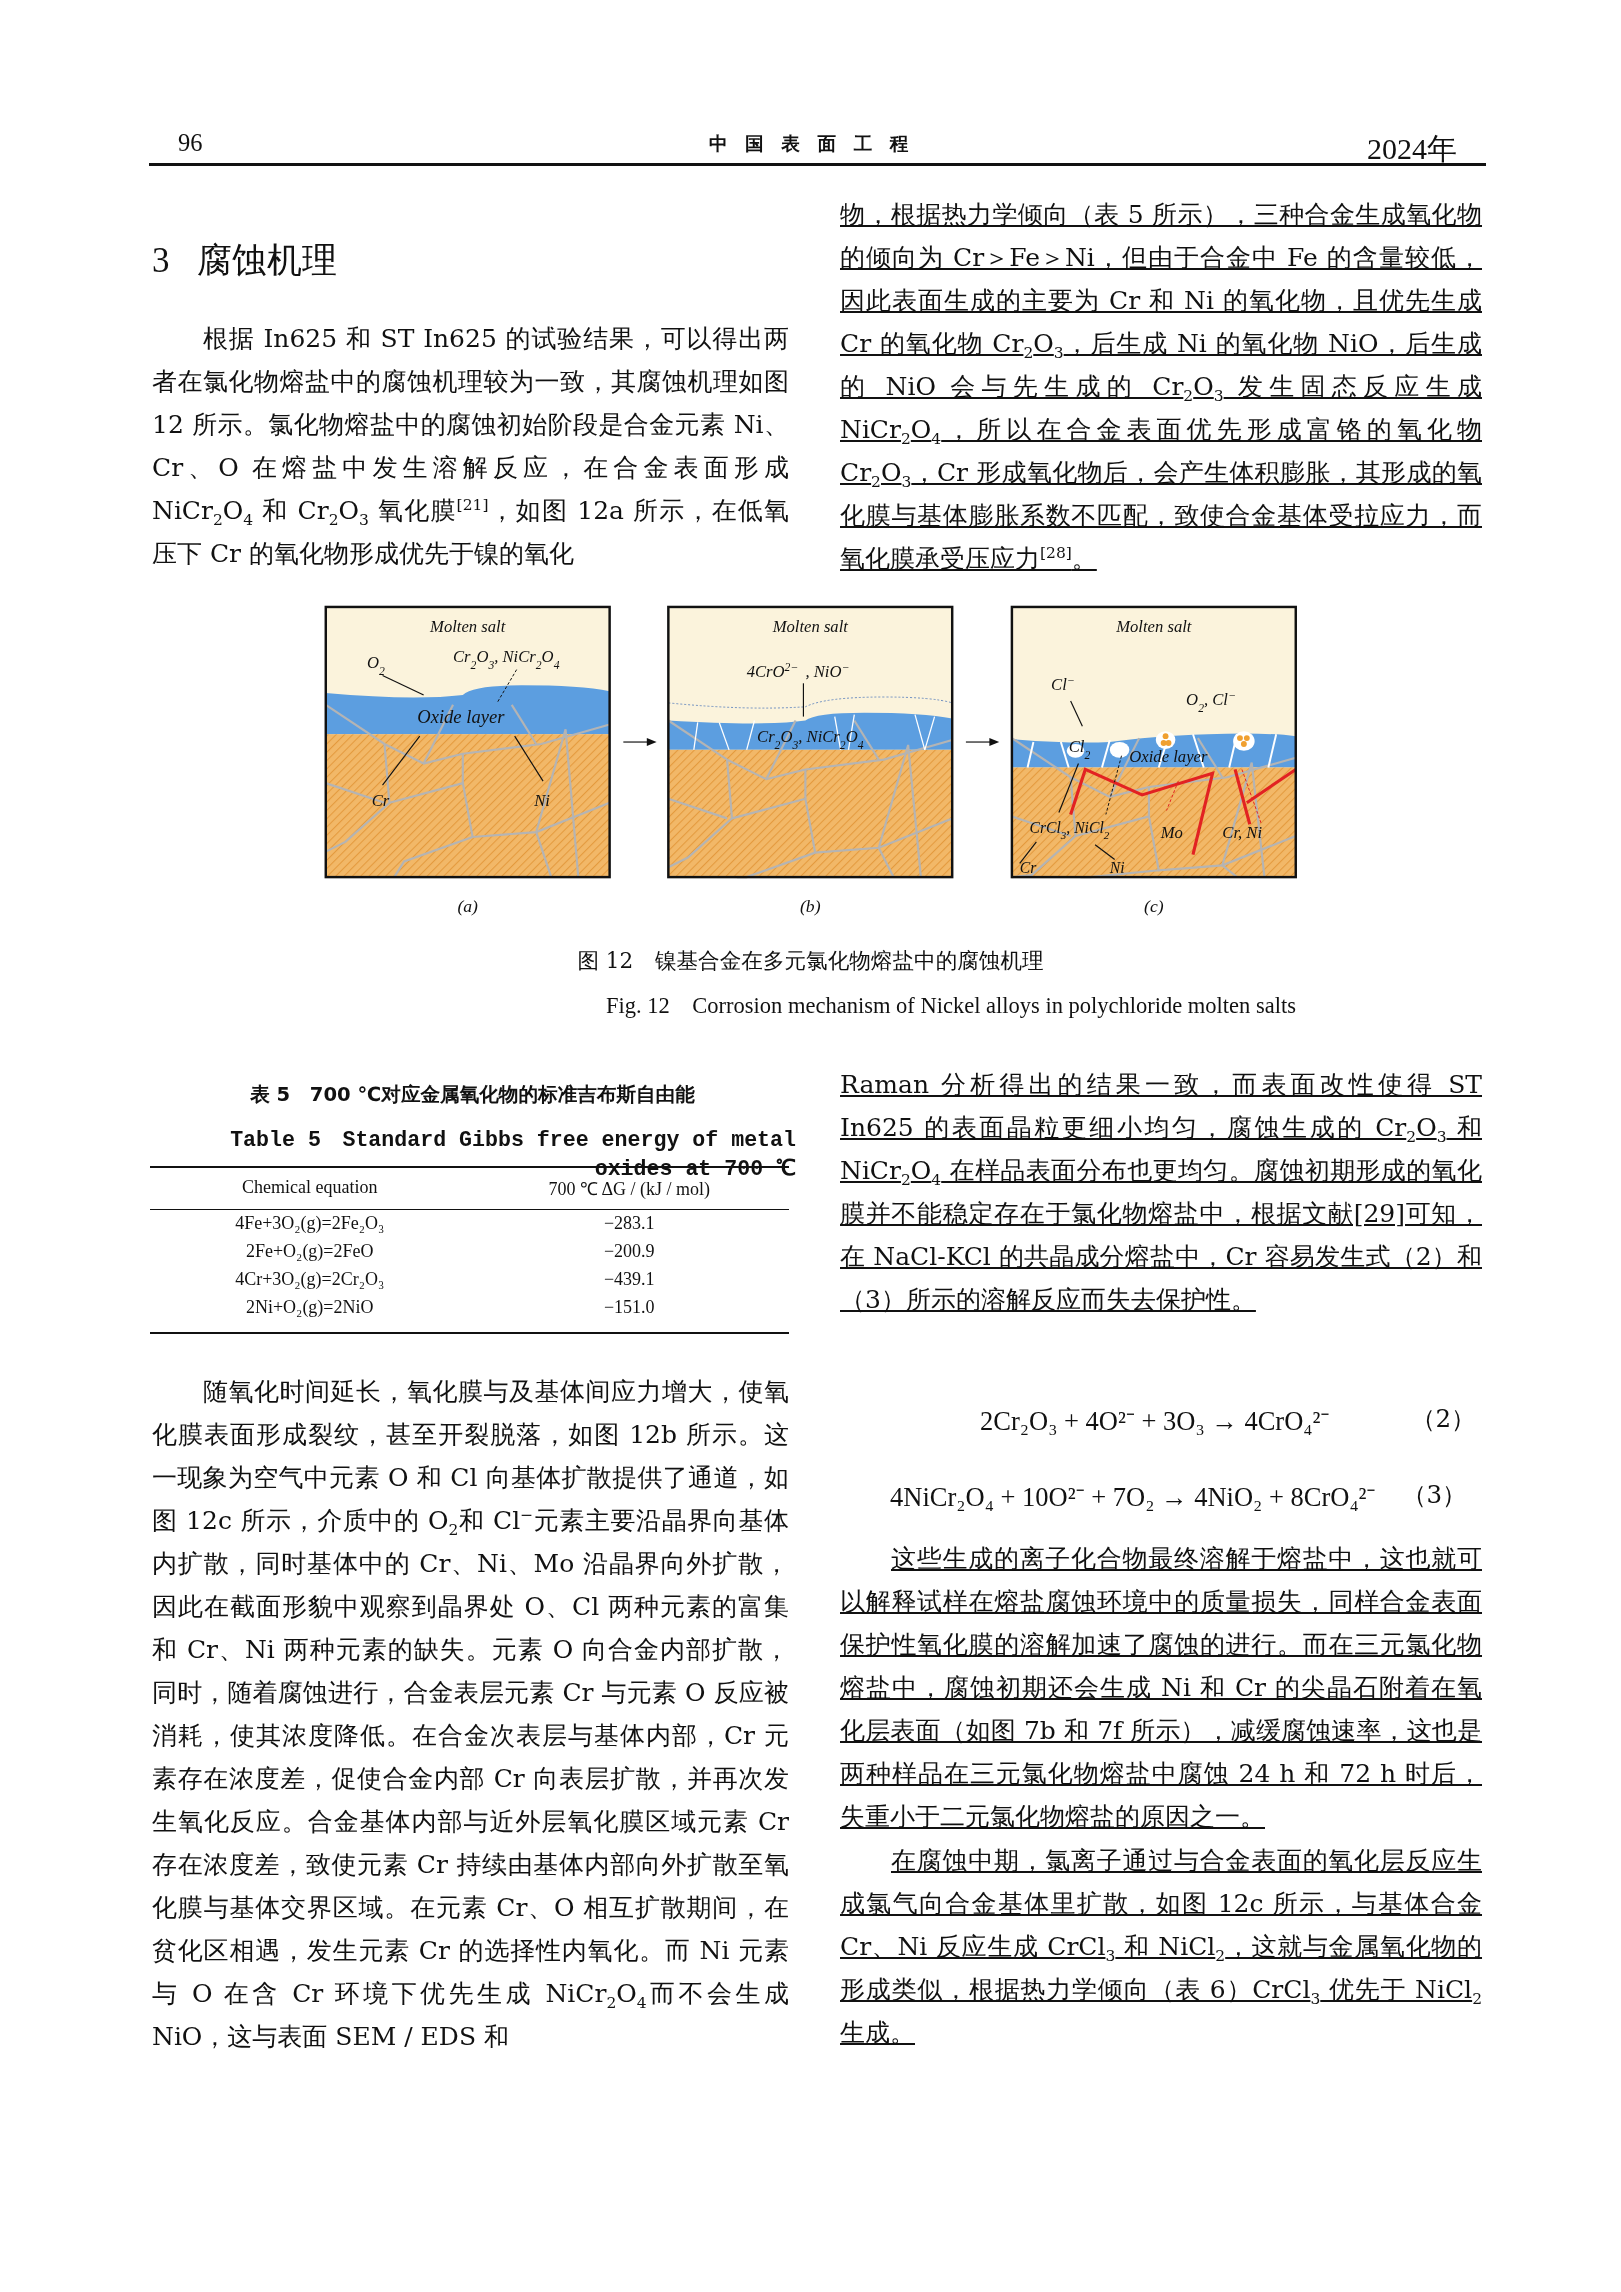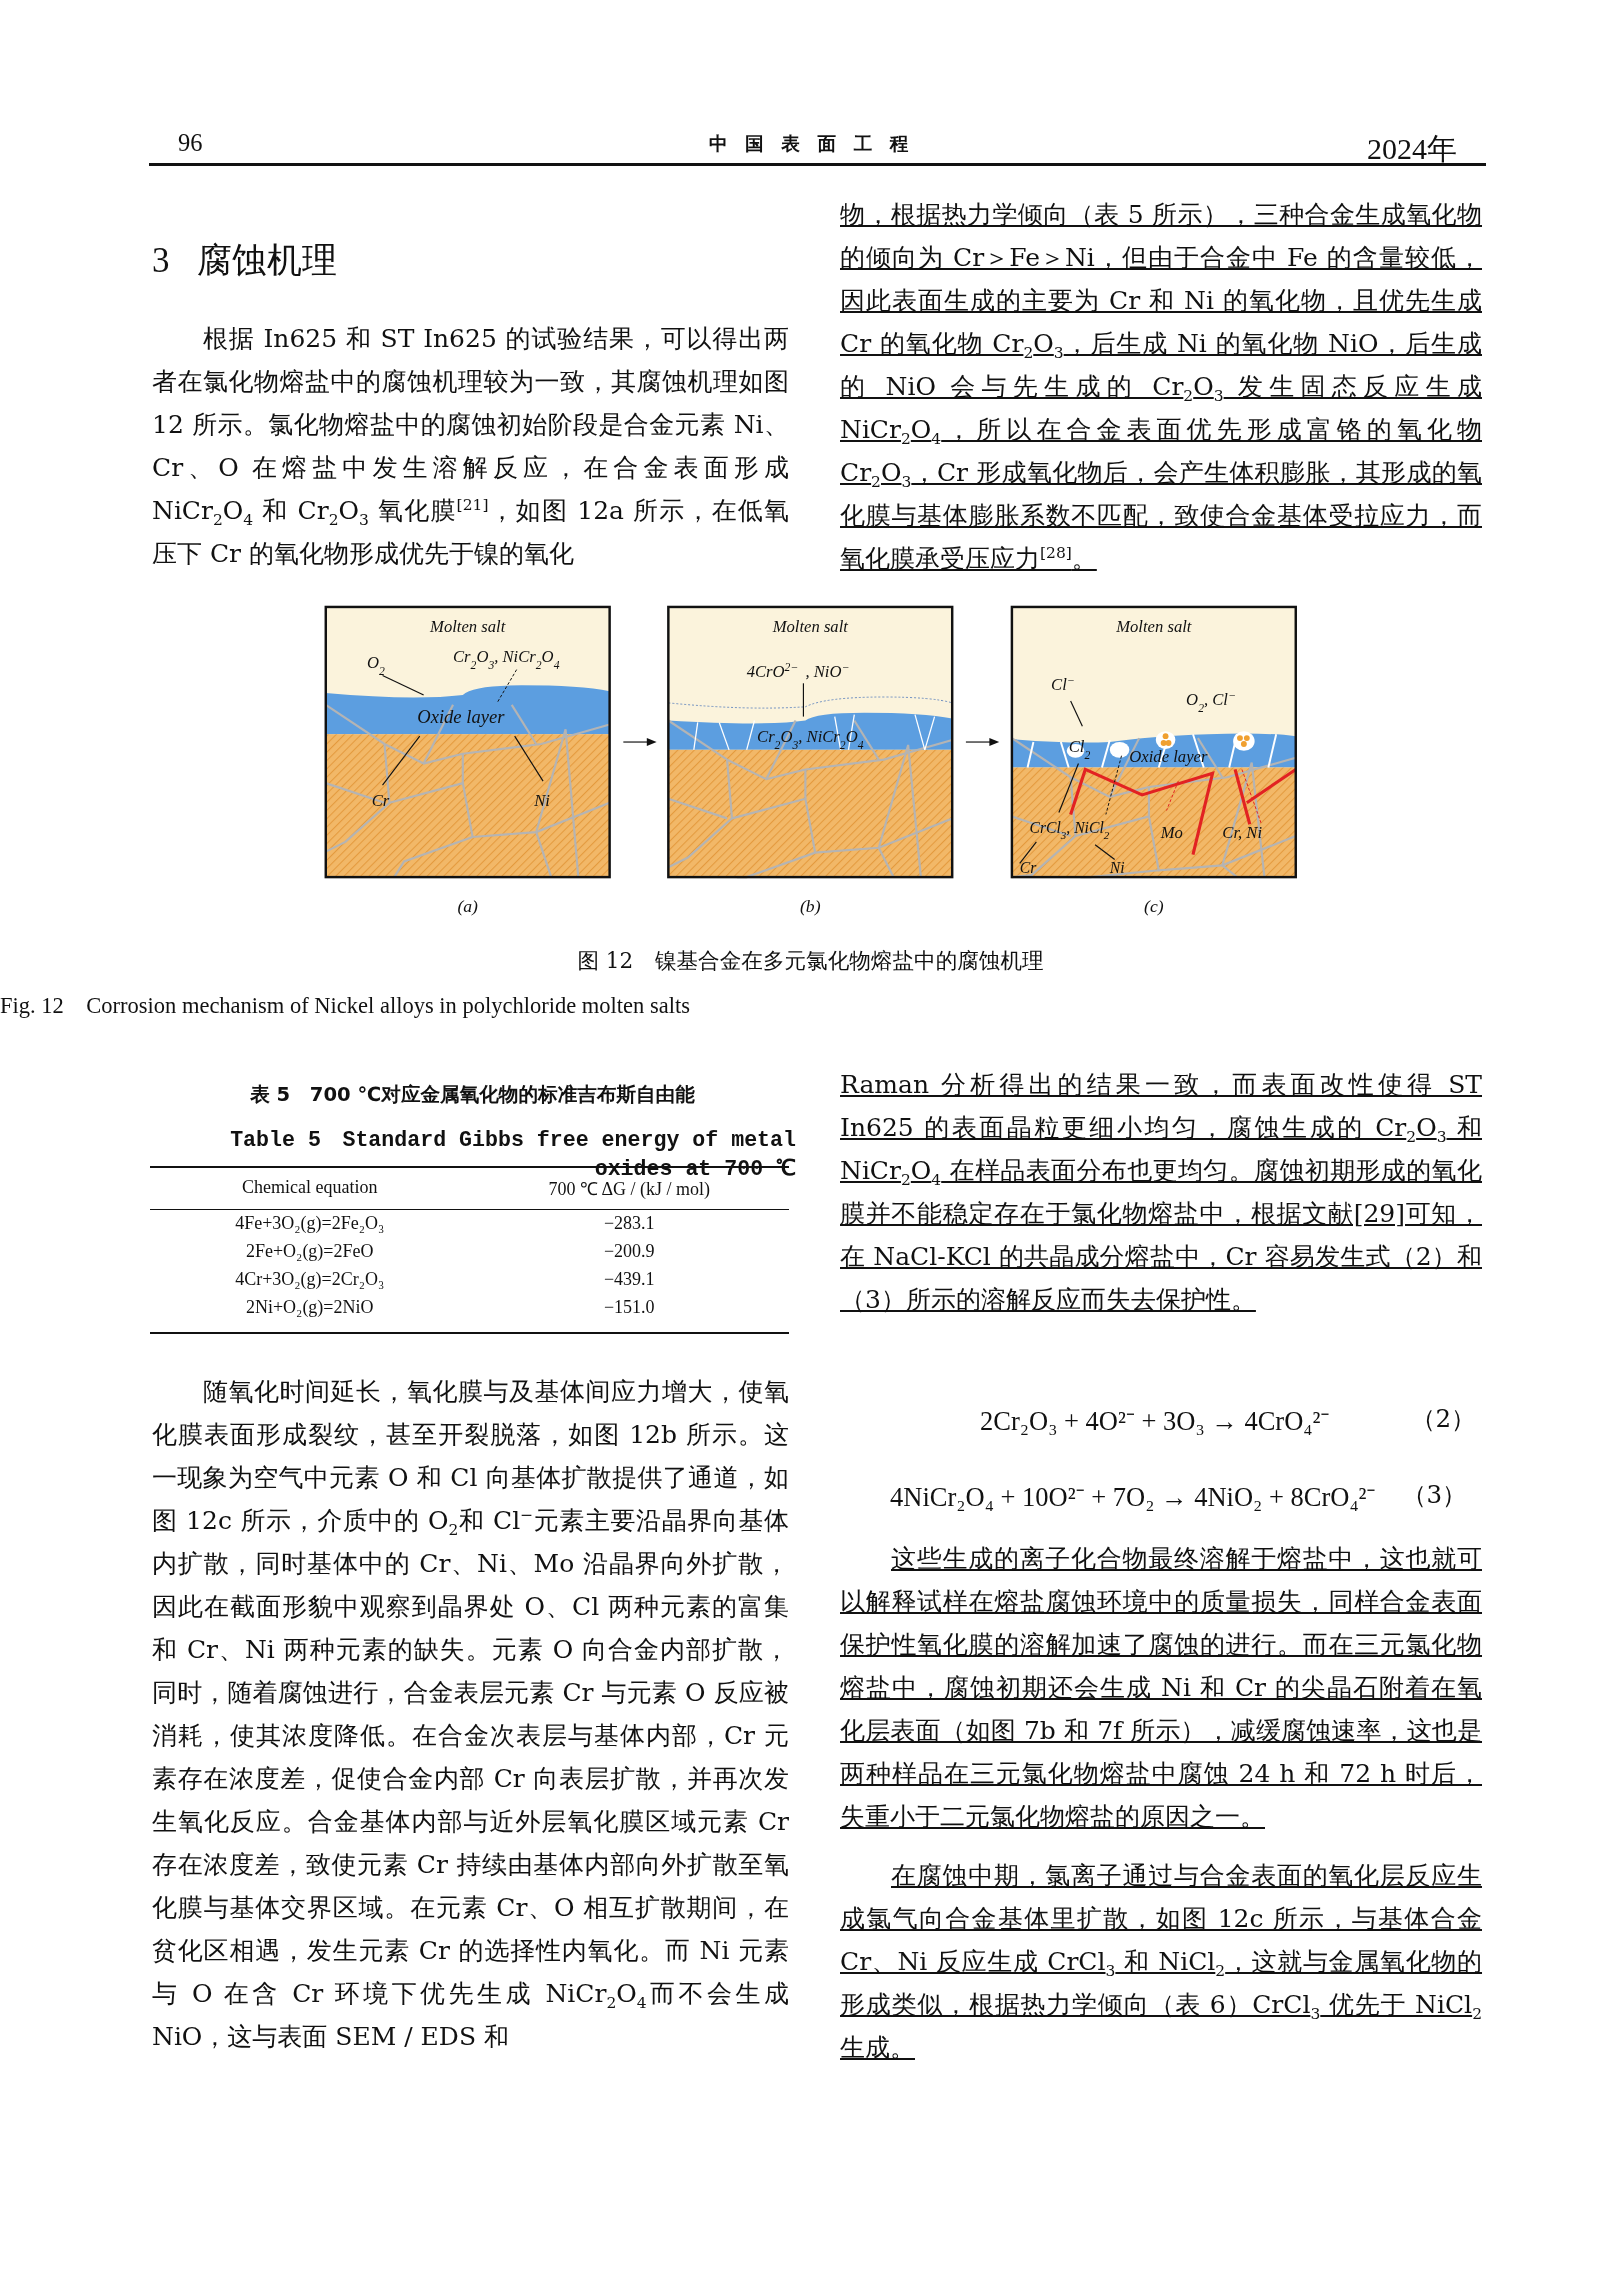--- a/index.html
+++ b/index.html
@@ -16,21 +16,21 @@
   .indent { text-indent: 51px; }
   .left-col { left: 152px; width: 637px; }
   .right-col { left: 840px; width: 642px; text-decoration: underline; }
   .sec-title { position: absolute; left: 152px; top: 237px; font-size: 35px; font-family: "DejaVu Serif", serif; }
   .sec-title .num { font-family: "Liberation Serif", serif; margin-right: 27.4px; }
   sub, sup { font-size: 62%; line-height: 0; }
 
   .figure { position: absolute; left: 323px; top: 605px; width: 1000px; height: 323px; font-style: italic; }
   .fig-svg { position: absolute; left: 0; top: 0; }
   .fig-cap-zh { position: absolute; left: 0; width: 1621px; top: 946px; text-align: center; font-size: 21.6px; }
-  .fig-cap-en { position: absolute; left: 0; width: 1284px; top: 990px; text-align: left; font-family: "Liberation Serif", serif; font-size: 22.5px; }
+  .fig-cap-en { position: absolute; left: 12px; width: 1284px; top: 990px; text-align: right; font-family: "Liberation Serif", serif; font-size: 22.5px; }
 
   .tbl-title-zh { position: absolute; left: 149px; width: 647px; top: 1081px; text-align: center; font-family: "DejaVu Sans", sans-serif; font-weight: bold; font-size: 19.6px; }
   .tbl-title-en { position: absolute; left: 149px; width: 647px; top: 1124px; text-align: right; font-family: Liberation Mono, monospace; font-weight: bold; font-size: 21.6px; }
   .gibbs-table { position: absolute; left: 150px; top: 1166px; width: 639px; border-collapse: collapse; font-family: "Liberation Serif", serif; font-size: 18px; }
   .gibbs-table th { font-weight: normal; padding: 7.8px 0 8.8px; border-top: 2px solid #111; border-bottom: 1.5px solid #111; }
   .gibbs-table td { padding: 3.9px 0 2.9px; text-align: center; }
   .gibbs-table tr:last-child td { border-bottom: 2px solid #111; padding-bottom: 14px; }
   .gibbs-table th:first-child, .gibbs-table td:first-child { width: 50%; text-align: center; }
 
   .eq { position: absolute; font-family: "Liberation Serif", serif; font-size: 26.5px; }
@@ -222,15 +222,15 @@
   <span>2Cr₂O₃ + 4O²⁻ + 3O₃ → 4CrO₄²⁻</span>
   <span class="eqno" style="left:431px; top:0;">（2）</span>
 </div>
 <div class="eq" style="left:890px; top:1478px;">
   <span>4NiCr₂O₄ + 10O²⁻ + 7O₂ → 4NiO₂ + 8CrO₄²⁻</span>
   <span class="eqno" style="left:512px; top:0;">（3）</span>
 </div>
 
 <div class="col right-col" style="top:1537px;">
   <p class="indent rich"><span>这些生成的离子化合物最终溶解于熔盐中，这也就可以解释试样在熔盐腐蚀环境中的质量损失，同样合金表面保护性氧化膜的溶解加速了腐蚀的进行。而在三元氯化物熔盐中，腐蚀初期还会生成 Ni 和 Cr 的尖晶石附着在氧化层表面（如图 7b 和 7f 所示），减缓腐蚀速率，这也是两种样品在三元氯化物熔盐中腐蚀 24 h 和 72 h 时后，失重小于二元氯化物熔盐的原因之一。</span></p>
-  <p class="indent rich" style="margin-top:16px;"><span>在腐蚀中期，氯离子通过与合金表面的氧化层反应生成氯气向合金基体里扩散，如图 12c 所示，与基体合金 Cr、Ni 反应生成 CrCl</span><sub>3</sub><span> 和 NiCl</span><sub>2</sub><span>，这就与金属氧化物的形成类似，根据热力学倾向（表 6）CrCl</span><sub>3</sub><span> 优先于 NiCl</span><sub>2</sub><span> 生成。</span></p>
+  <p class="indent rich" style="margin-top:1px;"><span>在腐蚀中期，氯离子通过与合金表面的氧化层反应生成氯气向合金基体里扩散，如图 12c 所示，与基体合金 Cr、Ni 反应生成 CrCl</span><sub>3</sub><span> 和 NiCl</span><sub>2</sub><span>，这就与金属氧化物的形成类似，根据热力学倾向（表 6）CrCl</span><sub>3</sub><span> 优先于 NiCl</span><sub>2</sub><span> 生成。</span></p>
 </div>
 
 
 </body></html>

